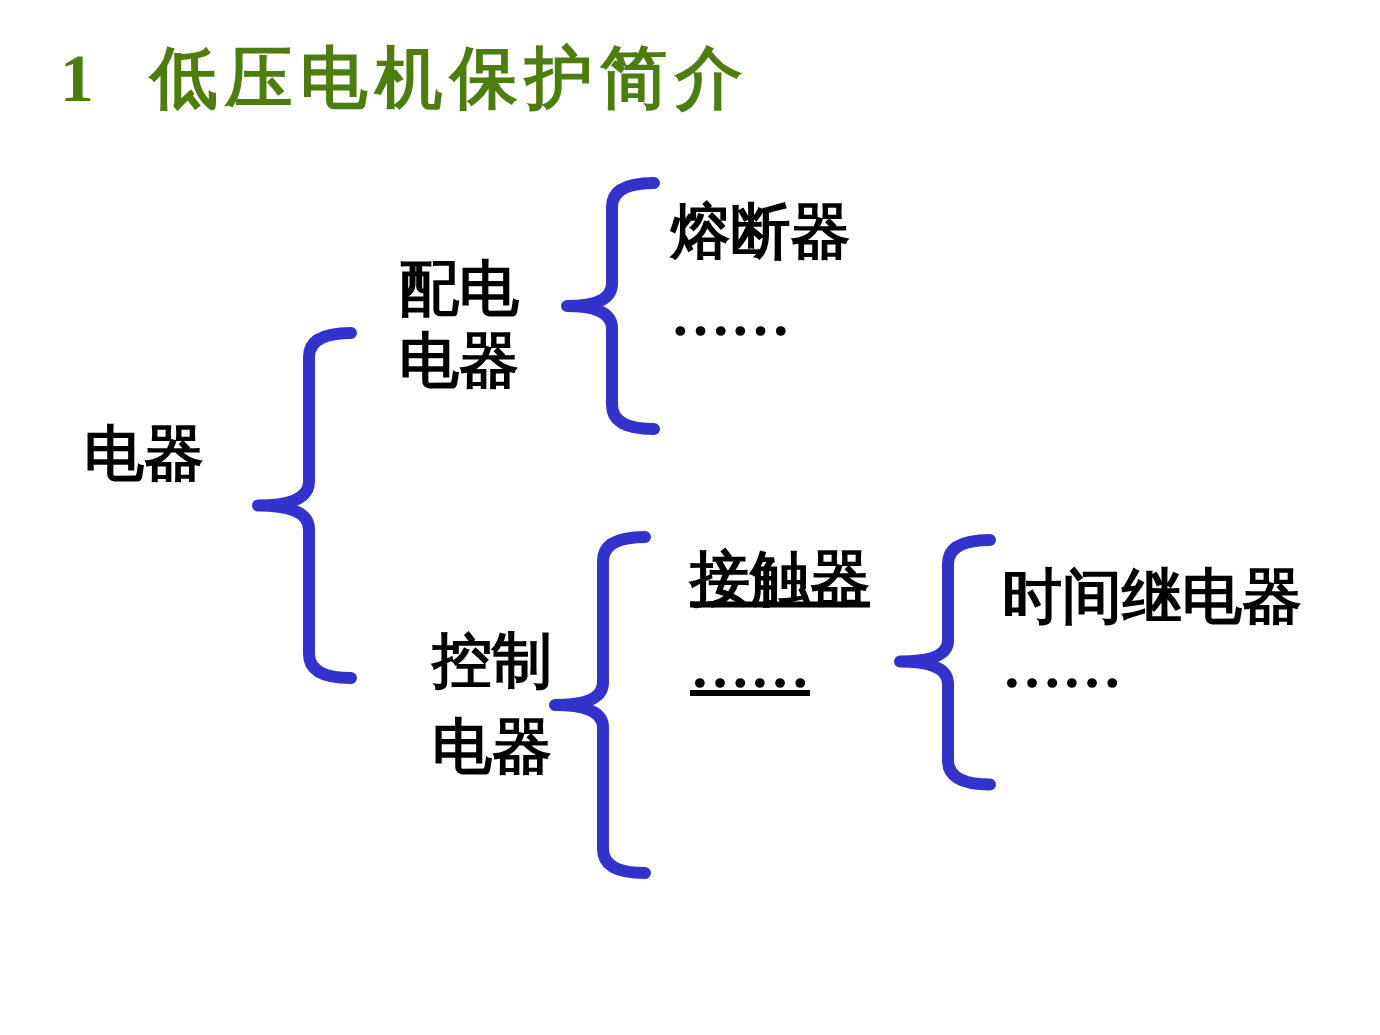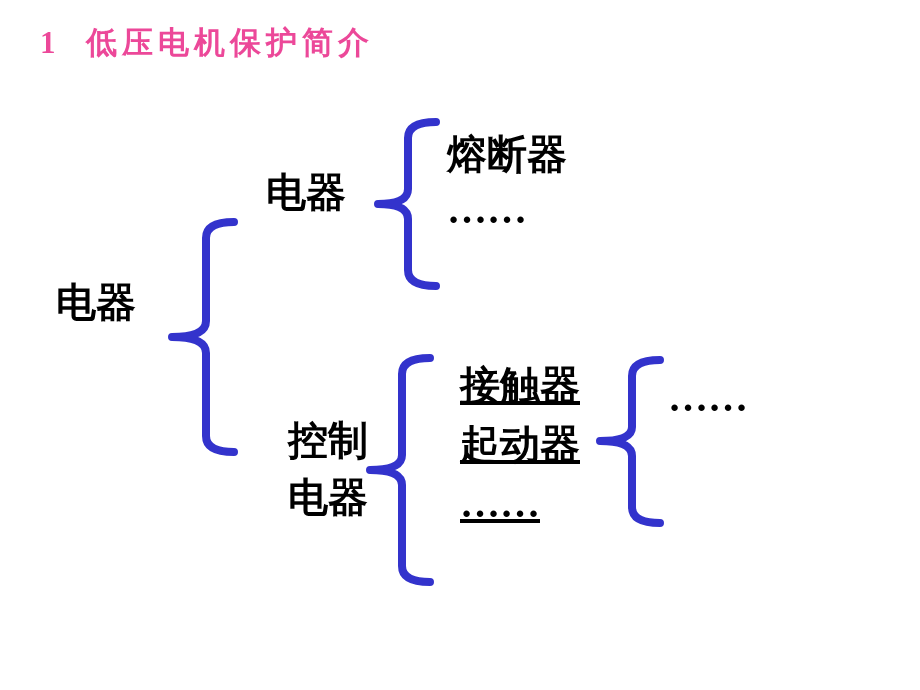--- a/index.html
+++ b/index.html
@@ -7,23 +7,23 @@
     position:relative;
     width:920px;height:690px;
     background:#ffffff;
     overflow:hidden;
     font-family:"Liberation Serif","DejaVu Serif",serif;
   }
   .title{
     position:absolute;
     left:40px;top:22px;
     margin:0;
-    font-size:31px;
+    font-size:45px;
     font-weight:bold;
-    color:#ec4899;
+    color:#4d7c0f;
     letter-spacing:5px;
     white-space:pre;
   }
   .braces{
     position:absolute;left:0;top:0;
   }
   .braces path{
     fill:none;
     stroke-width:8;
     stroke-linecap:round;
@@ -56,36 +56,37 @@
     <path d="M436 122 Q408 122 408 138 L408 189 Q408 204 378 204 Q408 204 408 219 L408 270 Q408 286 436 286" stroke="#3333cc"></path>
     <path d="M430 358 Q402 358 402 374 L402 455 Q402 470 370 470 Q402 470 402 485 L402 566 Q402 582 430 582" stroke="#3333cc"></path>
     <path d="M660 360 Q632 360 632 376 L632 427 Q632 441 600 441 Q632 441 632 456 L632 507 Q632 523 660 523" stroke="#3333cc"></path>
   </svg>
 
   <div class="node node-root">
     <div class="line">电器</div>
   </div>
 
   <div class="node node-dist">
+    <div class="line">配电</div>
     <div class="line">电器</div>
   </div>
 
   <div class="node node-ctrl">
     <div class="line">控制</div>
     <div class="line">电器</div>
   </div>
 
   <div class="group group-dist">
     <div class="item">熔断器</div>
     <div class="item">……</div>
   </div>
 
   <div class="group group-ctrl">
     <div class="item">接触器</div>
-    <div class="item">起动器</div>
     <div class="item">……</div>
   </div>
 
   <div class="group group-relay">
+    <div class="item">时间继电器</div>
     <div class="item">……</div>
   </div>
 
 </div>
 
 </body></html>

